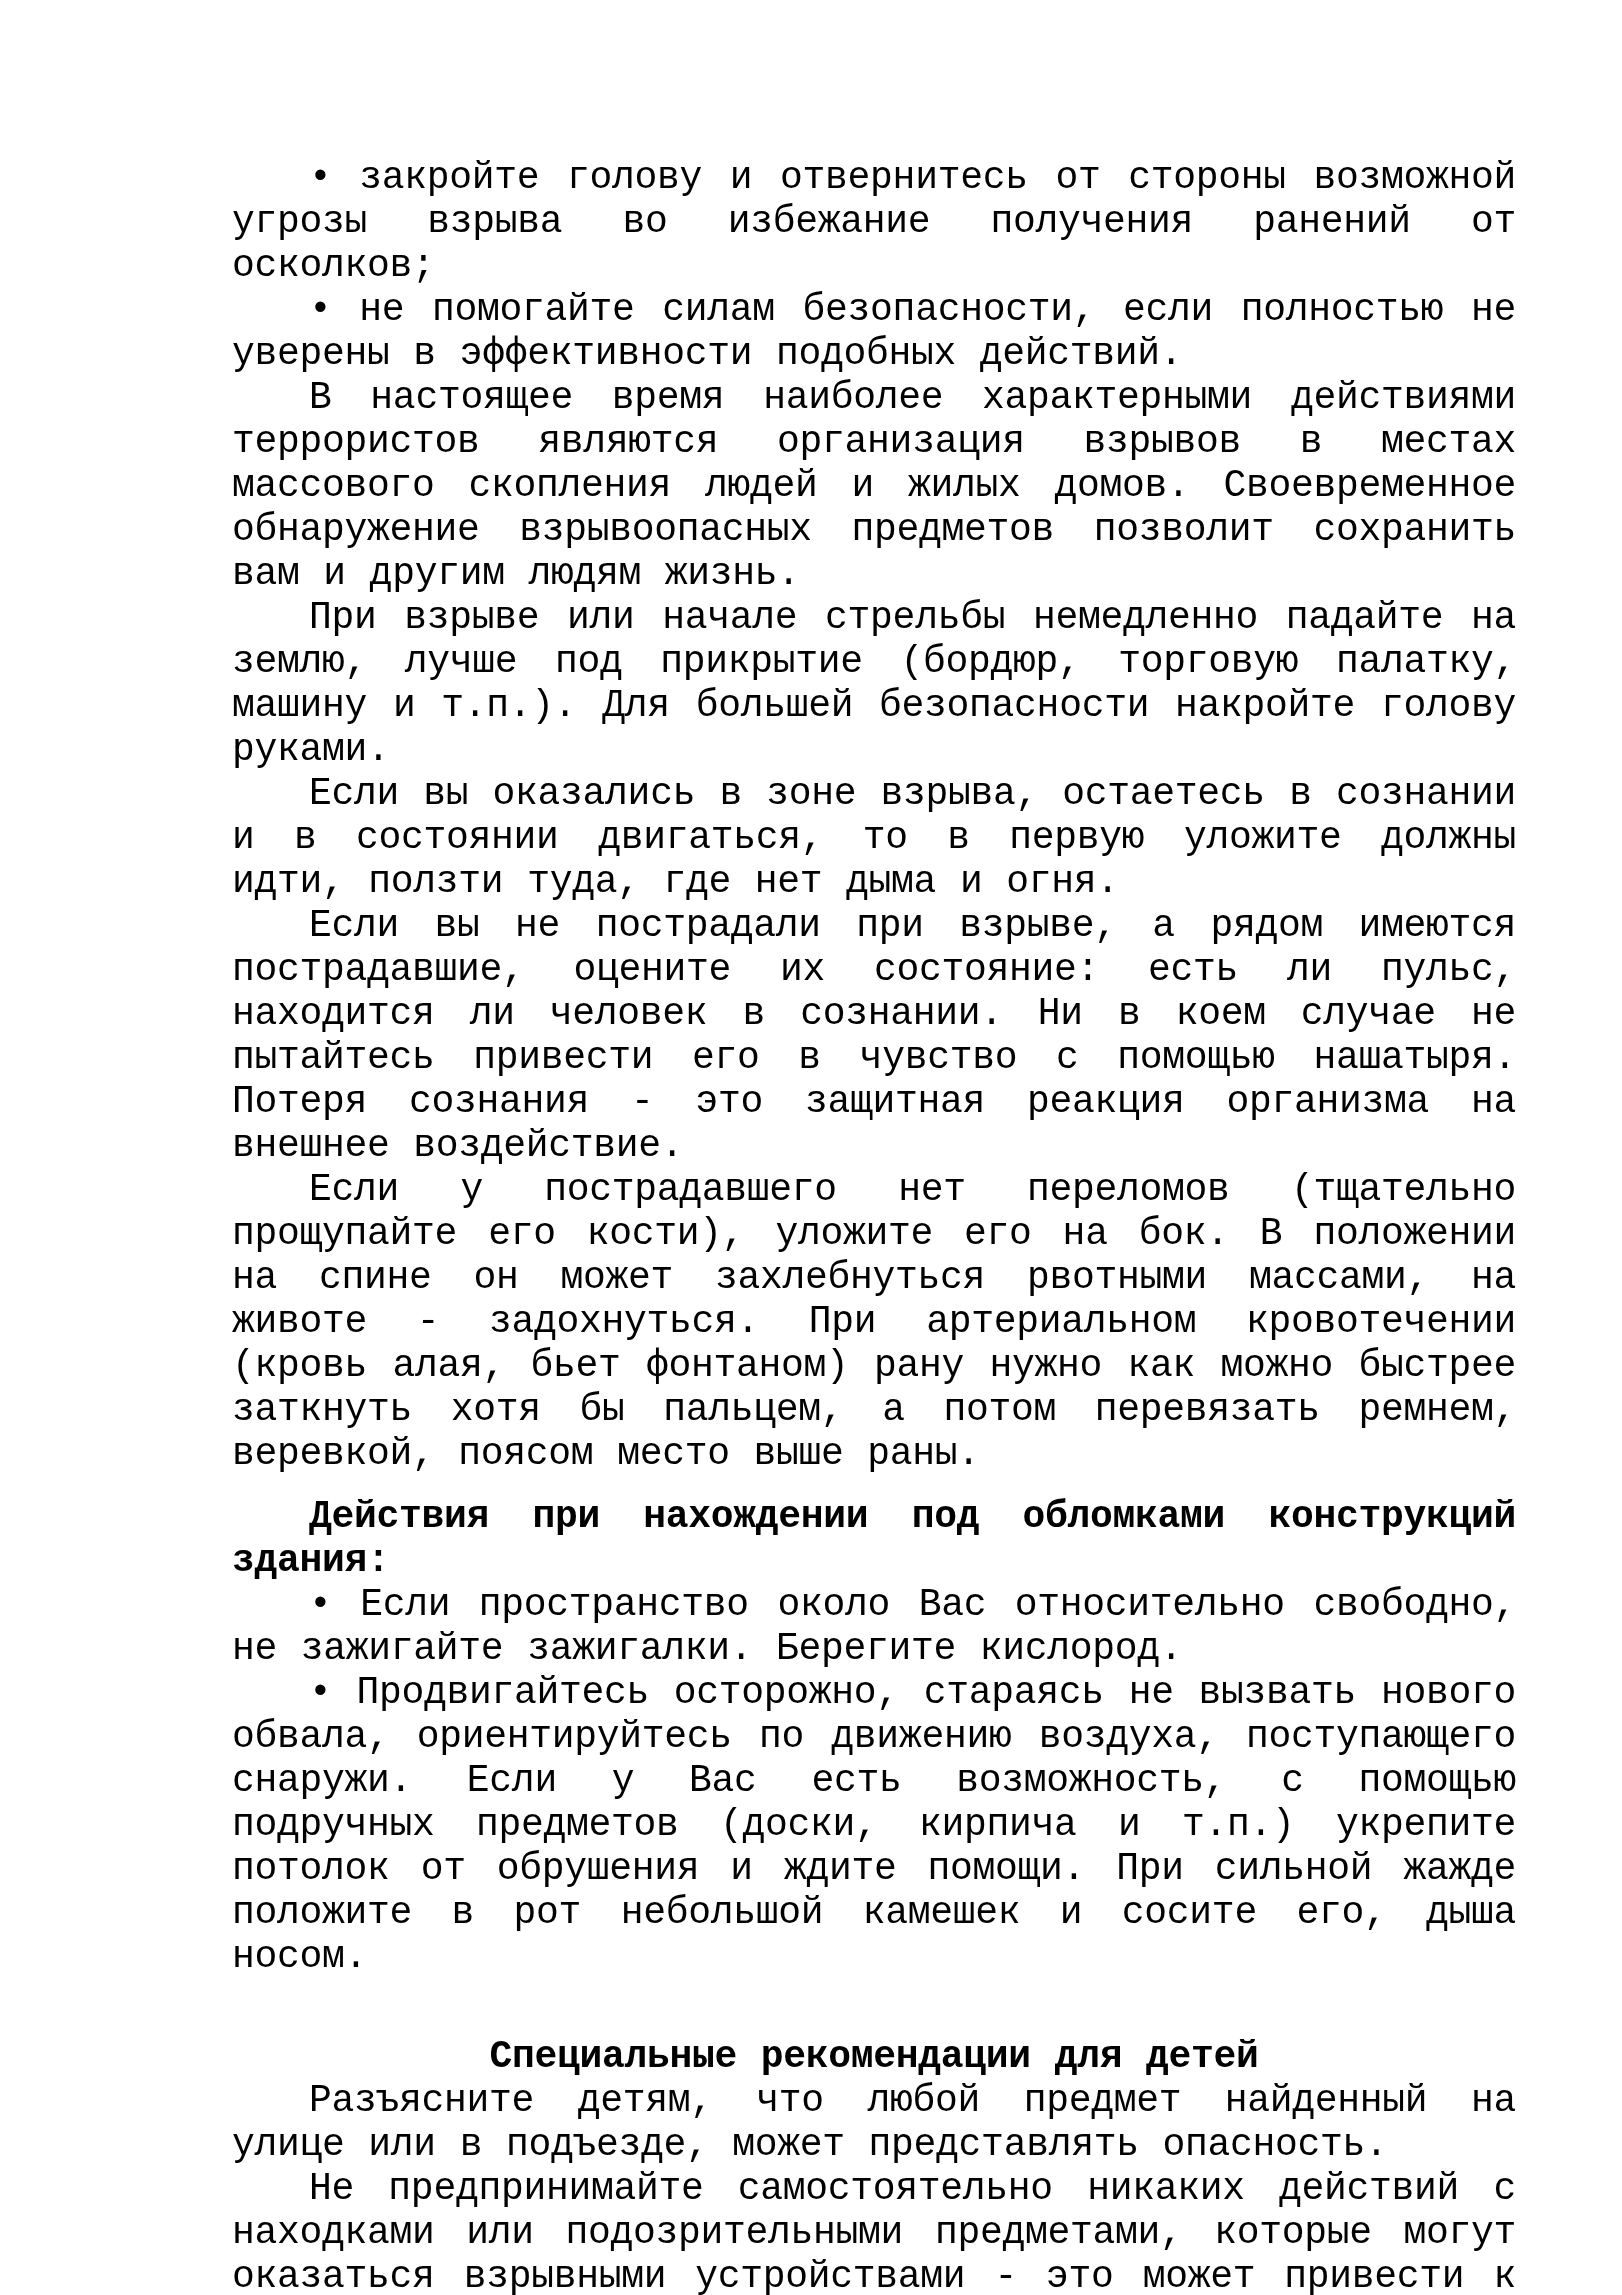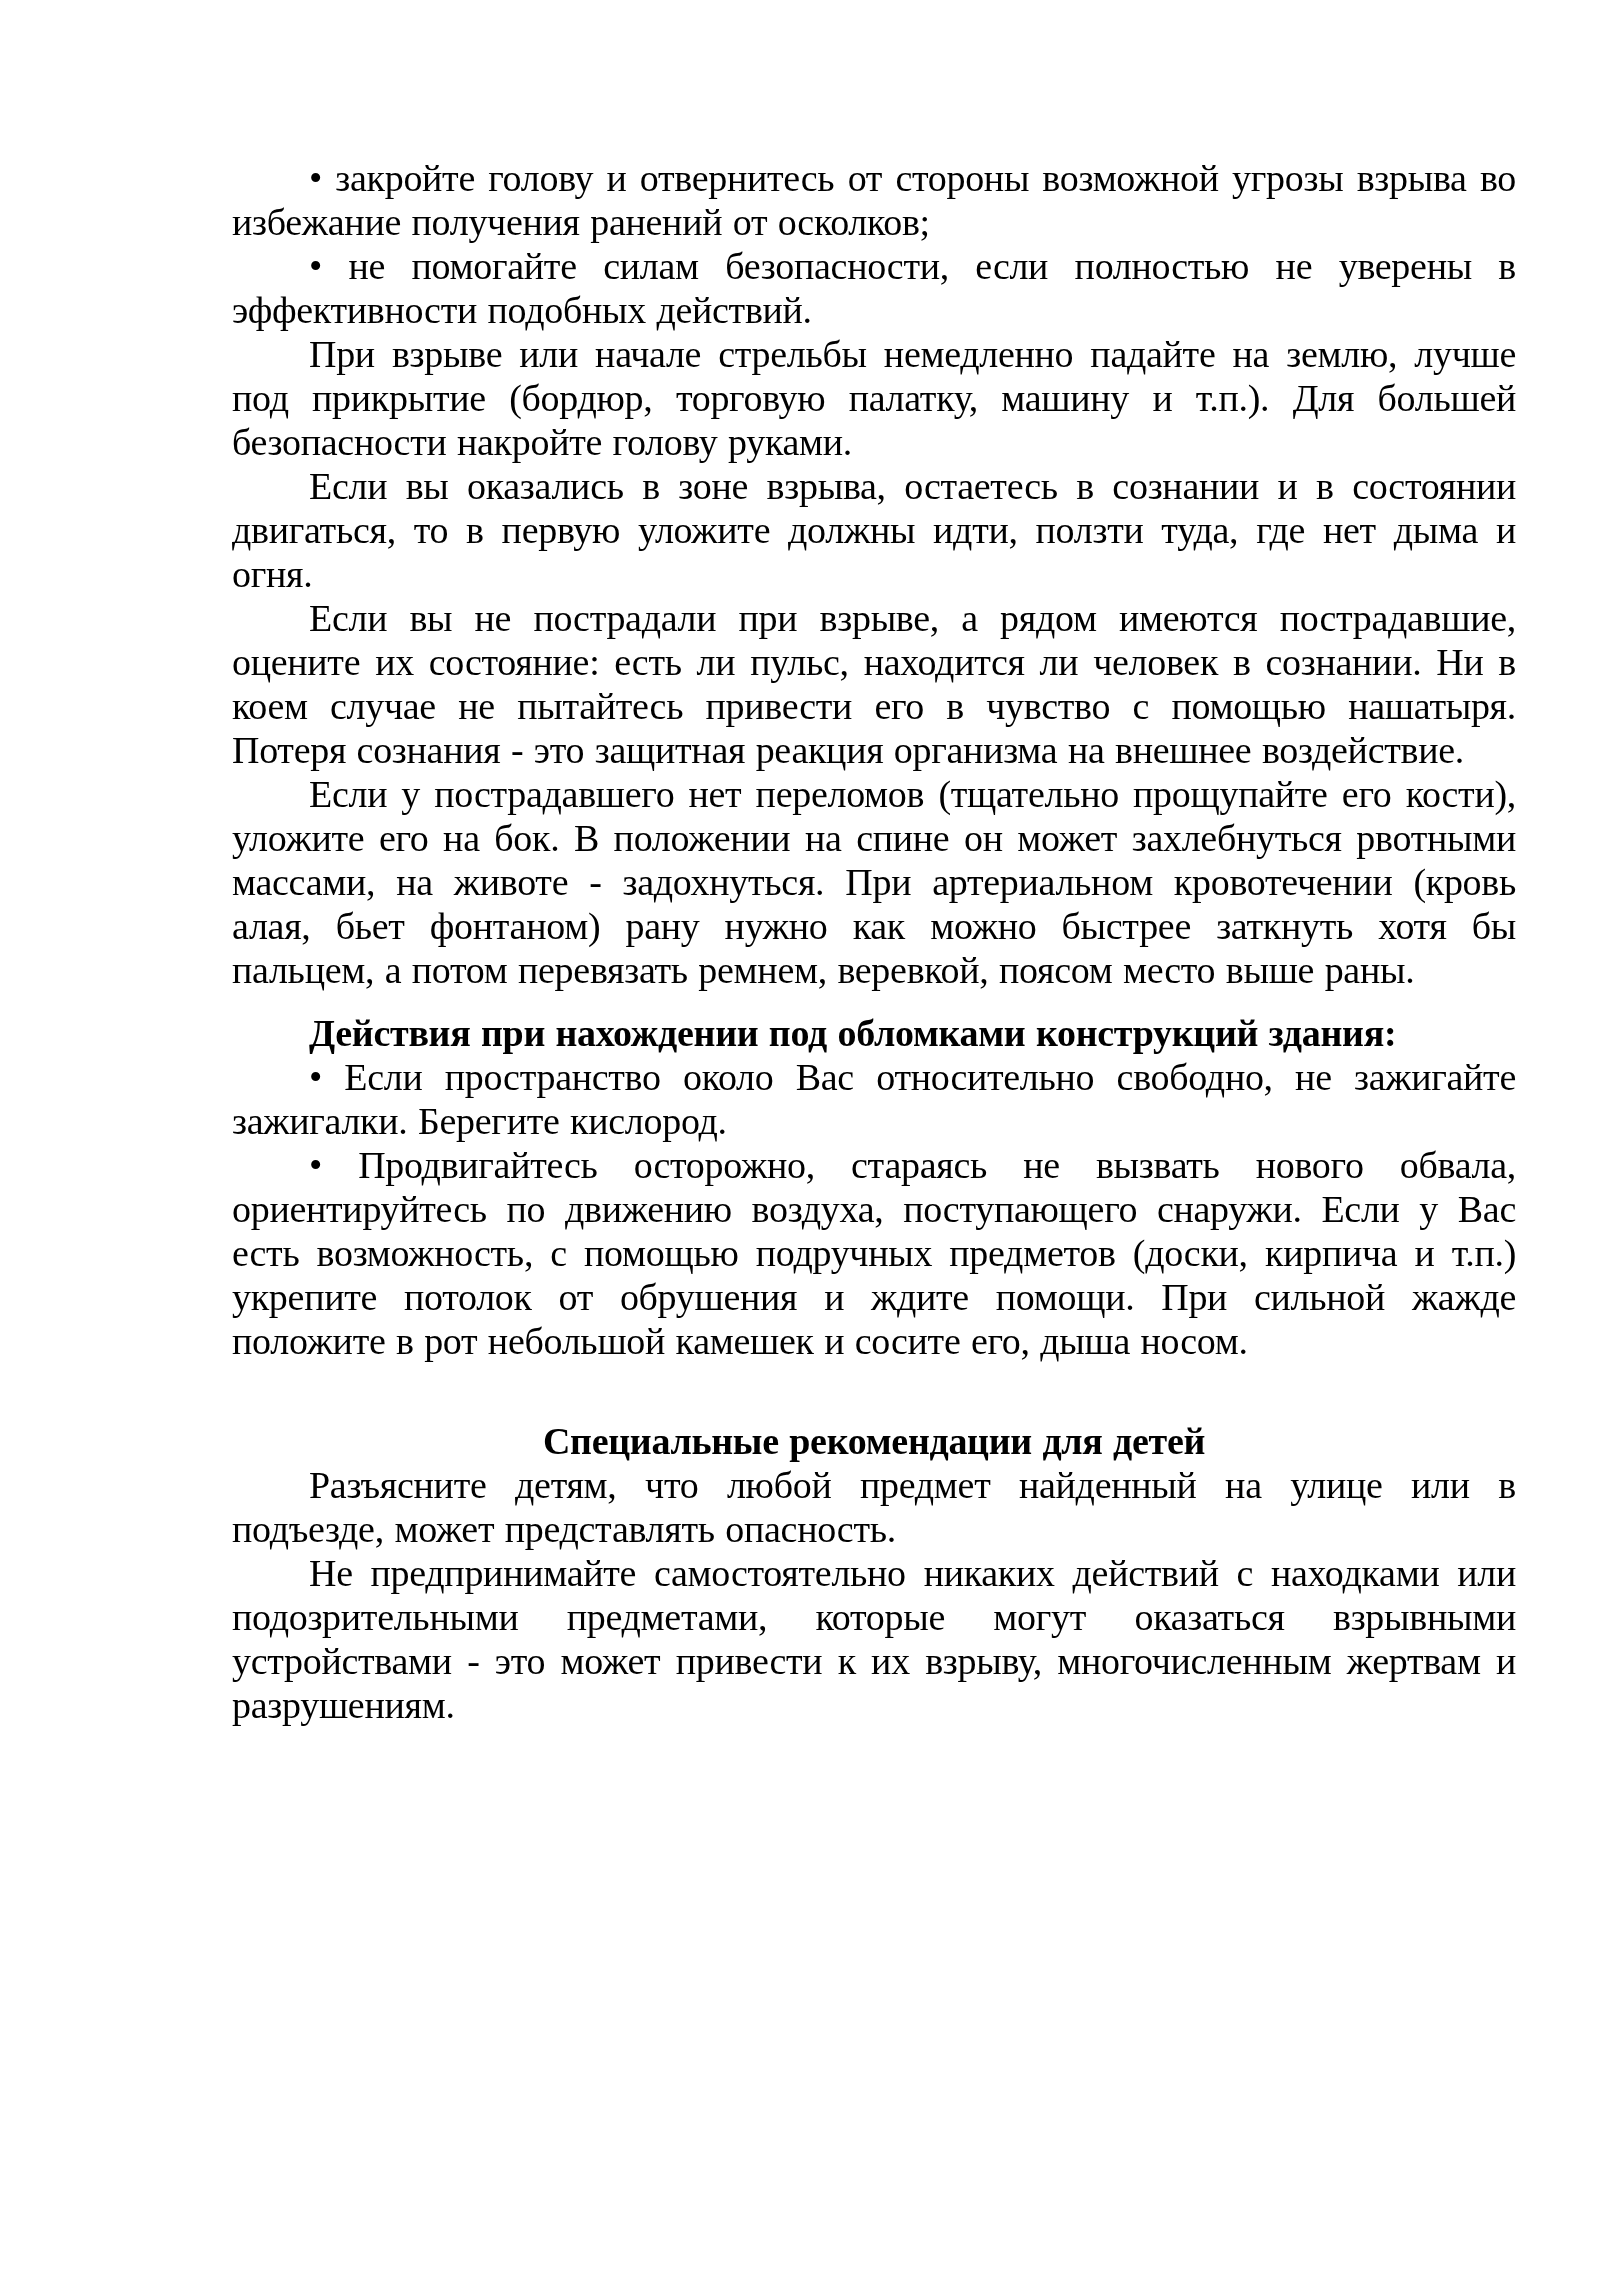--- a/index.html
+++ b/index.html
@@ -6,21 +6,21 @@
     margin: 0;
     padding: 0;
     background: #ffffff;
   }
   .page {
     position: relative;
     width: 1617px;
     height: 2295px;
     background: #ffffff;
     color: #000000;
-    font-family: Liberation Serif, serif;
+    font-family: Liberation Mono, monospace;
     overflow: hidden;
   }
   .content {
     position: absolute;
     left: 232px;
     top: 156px;
     width: 1284px;
   }
   .para {
     margin: 0;
@@ -42,20 +42,21 @@
     margin-top: 56px;
   }
 </style>
 </head>
 <body>
 
 <div class="page">
   <main class="content">
       <p class="para bullet">• закройте голову и отвернитесь от стороны возможной угрозы взрыва во избежание получения ранений от осколков;</p>
       <p class="para bullet">• не помогайте силам безопасности, если полностью не уверены в эффективности подобных действий.</p>
+      <p class="para body">В настоящее время наиболее характерными действиями террористов являются организация взрывов в местах массового скопления людей и жилых домов. Своевременное обнаружение взрывоопасных предметов позволит сохранить вам и другим людям жизнь.</p>
       <p class="para body">При взрыве или начале стрельбы немедленно падайте на землю, лучше под прикрытие (бордюр, торговую палатку, машину и т.п.). Для большей безопасности накройте голову руками.</p>
       <p class="para body">Если вы оказались в зоне взрыва, остаетесь в сознании и в состоянии двигаться, то в первую уложите должны идти, ползти туда, где нет дыма и огня.</p>
       <p class="para body">Если вы не пострадали при взрыве, а рядом имеются пострадавшие, оцените их состояние: есть ли пульс, находится ли человек в сознании. Ни в коем случае не пытайтесь привести его в чувство с помощью нашатыря. Потеря сознания - это защитная реакция организма на внешнее воздействие.</p>
       <p class="para body">Если у пострадавшего нет переломов (тщательно прощупайте его кости), уложите его на бок. В положении на спине он может захлебнуться рвотными массами, на животе - задохнуться. При артериальном кровотечении (кровь алая, бьет фонтаном) рану нужно как можно быстрее заткнуть хотя бы пальцем, а потом перевязать ремнем, веревкой, поясом место выше раны.</p>
       <p class="para heading-left">Действия при нахождении под обломками конструкций здания:</p>
       <p class="para bullet">• Если пространство около Вас относительно свободно, не зажигайте зажигалки. Берегите кислород.</p>
       <p class="para bullet">• Продвигайтесь осторожно, стараясь не вызвать нового обвала, ориентируйтесь по движению воздуха, поступающего снаружи. Если у Вас есть возможность, с помощью подручных предметов (доски, кирпича и т.п.) укрепите потолок от обрушения и ждите помощи. При сильной жажде положите в рот небольшой камешек и сосите его, дыша носом.</p>
       <p class="para heading-centered">Специальные рекомендации для детей</p>
       <p class="para body">Разъясните детям, что любой предмет найденный на улице или в подъезде, может представлять опасность.</p>
       <p class="para body">Не предпринимайте самостоятельно никаких действий с находками или подозрительными предметами, которые могут оказаться взрывными устройствами - это может привести к их взрыву, многочисленным жертвам и разрушениям.</p>

